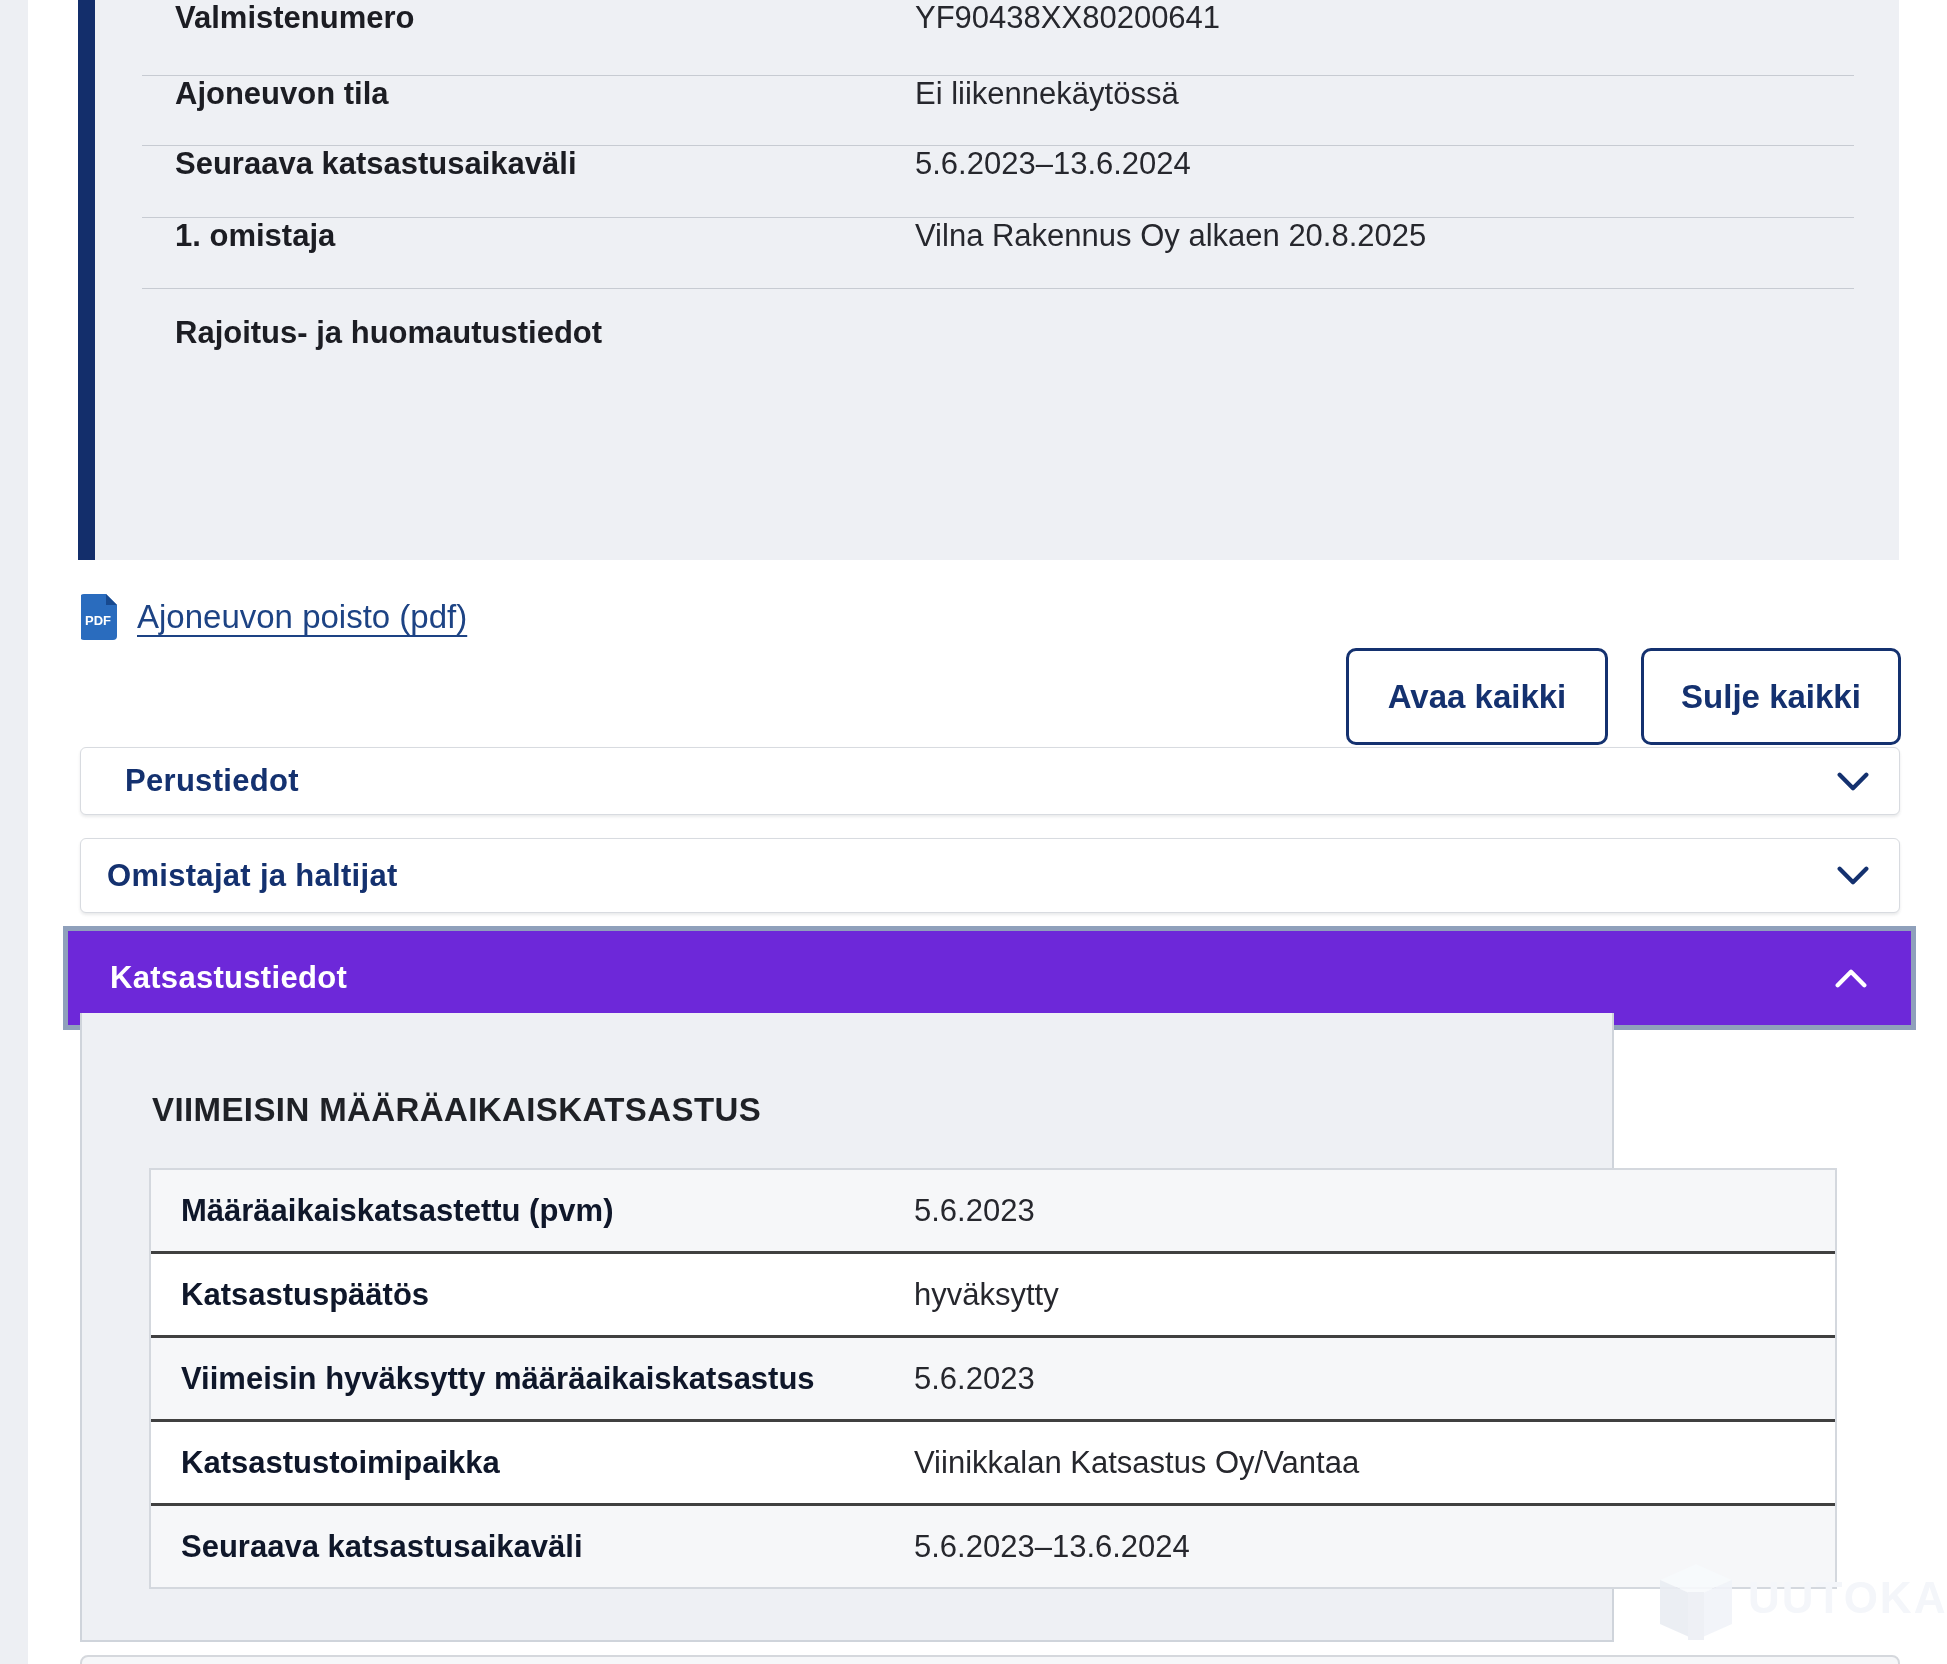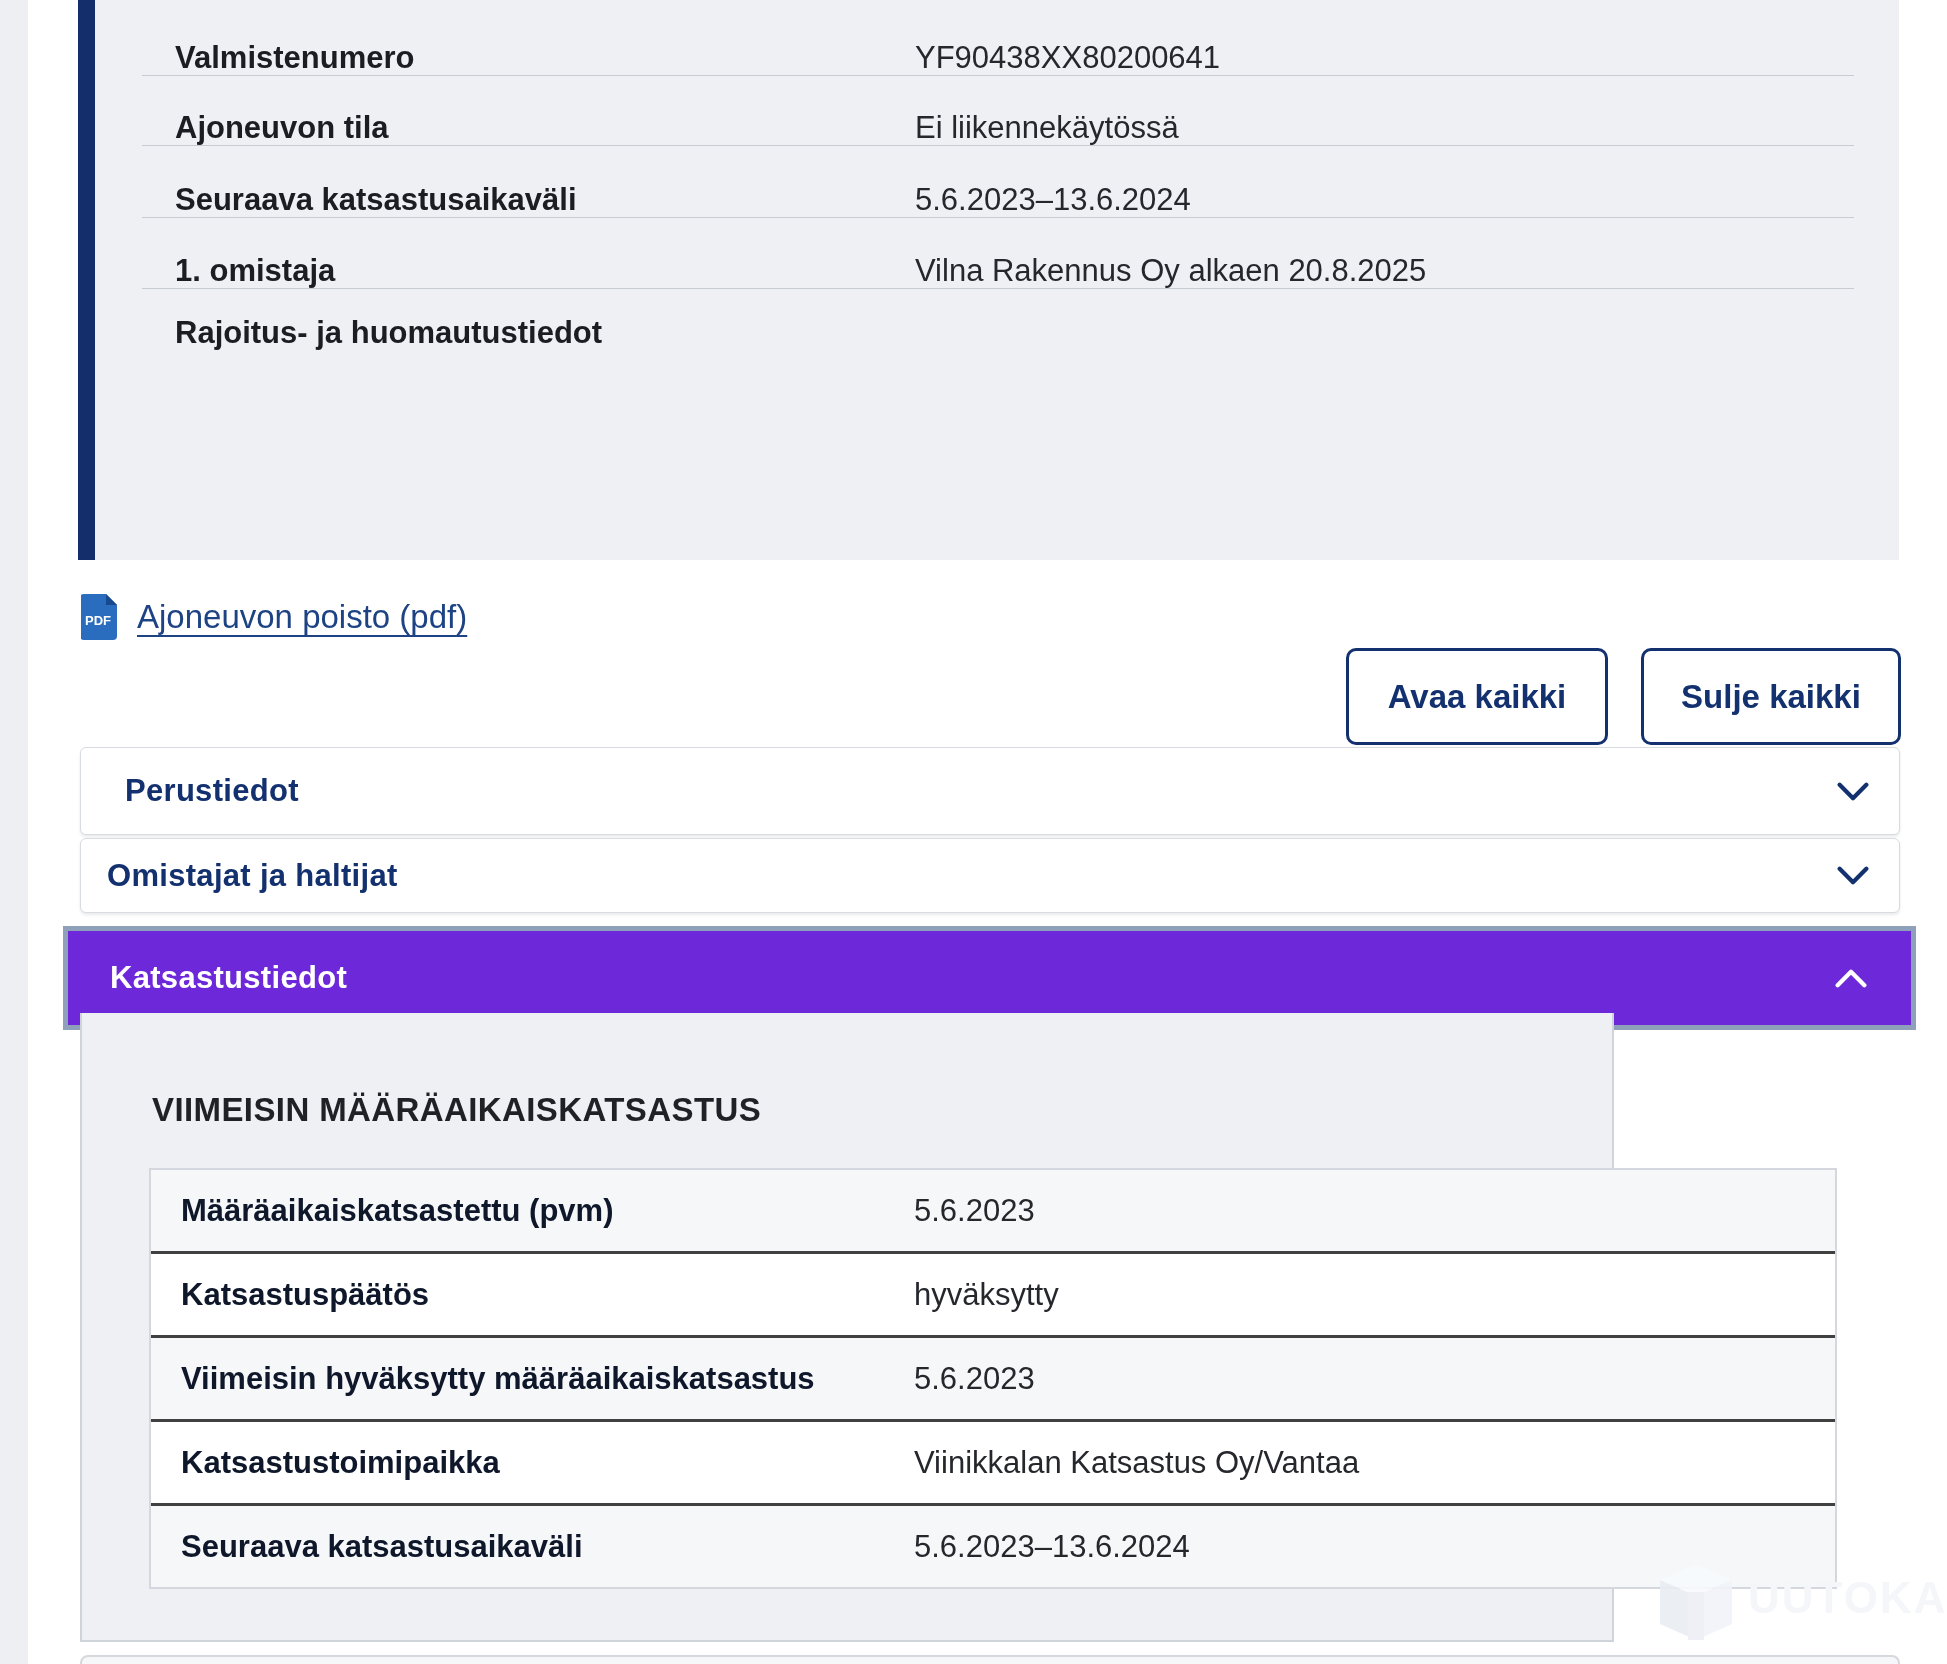--- a/index.html
+++ b/index.html
@@ -6,21 +6,21 @@
   body{font-family:"Liberation Sans","DejaVu Sans",sans-serif;background:#ffffff;}
   .page{position:relative;width:1947px;height:1664px;background:#ffffff;overflow:hidden;}
 
   
   .left-strip{position:absolute;left:0;top:0;width:28px;height:1664px;background:#edeff3;}
 
   
   .top-panel{position:absolute;left:78px;top:0;width:1821px;height:560px;background:#eef0f4;}
   .accent-bar{position:absolute;left:0;top:0;width:17px;height:560px;background:#132e6b;}
   .panel-rows{position:absolute;left:17px;top:0;width:1804px;height:560px;}
-  .vrow{position:relative;display:flex;align-items:flex-end;}
+  .vrow{position:relative;display:flex;align-items:flex-start;}
   .vrow .sep{position:absolute;left:47px;bottom:0;width:1712px;height:1px;background:#c7cbd2;}
   .vlabel{box-sizing:border-box;width:740px;padding-left:80px;font-size:31px;font-weight:700;color:#1c1d23;}
   .vvalue{position:absolute;left:820px;font-size:31px;color:#26272d;}
   .vrow-warnings{align-items:flex-start;}
   .vrow-warnings .vlabel{padding-top:26px;}
   .warn-col{position:absolute;left:820px;top:0;width:939px;}
   .warn-entry{display:flex;align-items:center;gap:30px;height:126px;}
   .warn-divider{height:1px;background:#c7cbd2;width:100%;}
   .octagon{flex:0 0 auto;width:46px;height:46px;background:#d8131c;clip-path:polygon(30% 0%,70% 0%,100% 30%,100% 70%,70% 100%,30% 100%,0% 70%,0% 30%);display:flex;align-items:center;justify-content:center;}
   .octagon::after{content:"!";color:#ffffff;font-weight:700;font-size:32px;line-height:1;}
@@ -32,21 +32,21 @@
 
   
   .btn{position:absolute;box-sizing:border-box;height:97px;background:#ffffff;border:3px solid #14316f;border-radius:10px;color:#14316f;font-weight:700;font-size:33px;font-family:inherit;cursor:pointer;display:flex;align-items:center;justify-content:center;}
   .btn-open{left:1346px;top:648px;width:262px;}
   .btn-close{left:1641px;top:648px;width:260px;}
 
   
   .acc{position:absolute;left:80px;width:1820px;box-sizing:border-box;background:#ffffff;border:1px solid #d8dbe0;border-radius:6px;box-shadow:0 2px 3px rgba(40,45,60,0.10);display:flex;align-items:center;justify-content:space-between;padding:0 30px 0 26px;cursor:pointer;}
   .acc-title{font-size:31px;font-weight:700;color:#14316f;letter-spacing:0.3px;}
   .chev{width:32px;height:19px;color:#14316f;}
-  .acc1{top:747px;height:88px;padding-left:44px;}
+  .acc1{top:747px;height:68px;padding-left:44px;}
   .acc2{top:838px;height:75px;}
 
   .acc-open-header{position:absolute;left:63px;top:926px;width:1853px;height:104px;box-sizing:border-box;background:#6d28d9;border:5px solid #8fa0bb;display:flex;align-items:center;justify-content:space-between;padding:0 44px 0 42px;cursor:pointer;}
   .acc-open-header .acc-title{color:#ffffff;}
   .acc-open-header .chev{color:#ffffff;}
 
   
   .acc-panel{position:absolute;left:80px;top:1013px;width:1534px;height:629px;box-sizing:border-box;background:#eef0f4;border:2px solid #cfd4db;border-top:none;}
   .section-heading{position:absolute;left:70px;top:78px;margin:0;font-size:33px;font-weight:700;color:#1f2126;letter-spacing:0.4px;}
   .itable{position:absolute;left:67px;top:155px;width:1688px;box-sizing:border-box;border:2px solid #d4d8de;}

